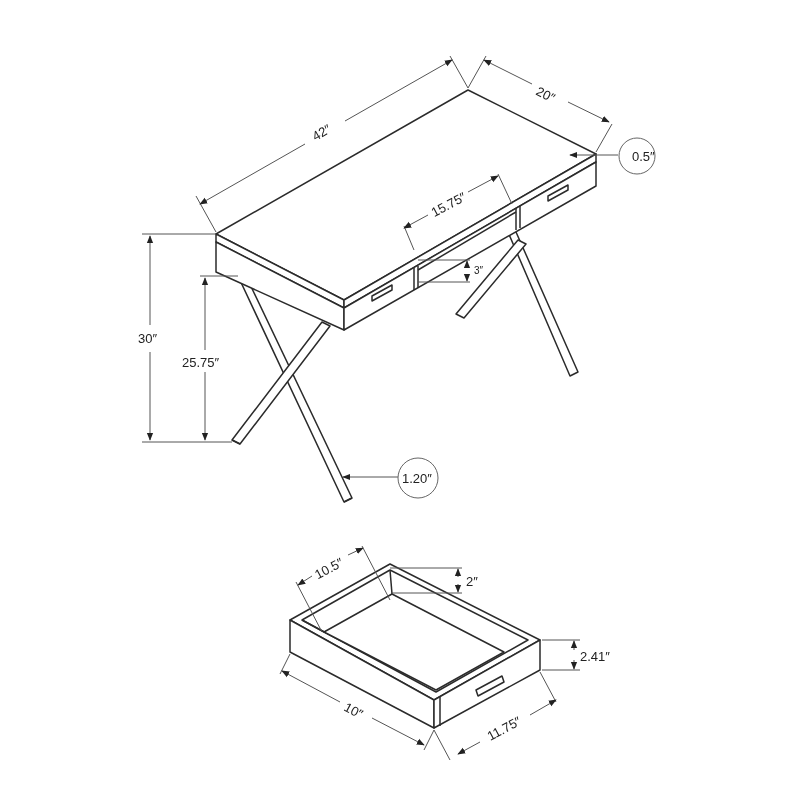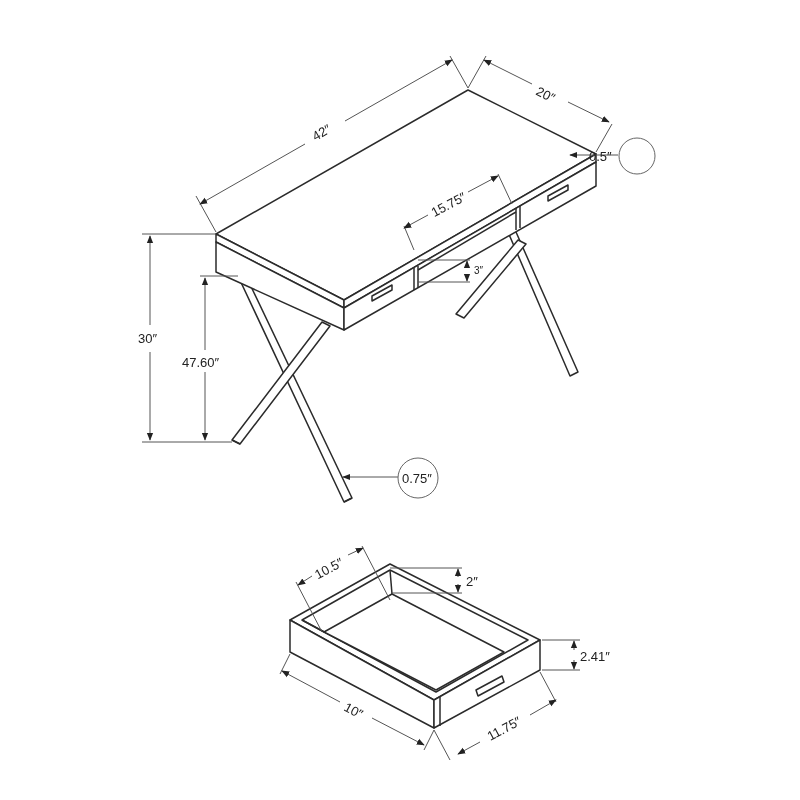--- a/index.html
+++ b/index.html
@@ -141,25 +141,25 @@
     <line class="dim" x1="458" y1="754" x2="480" y2="742" marker-start="url(#arr)"></line>
     <line class="dim" x1="530" y1="715" x2="556" y2="700" marker-end="url(#arr)"></line>
   </g>
 </svg>
 
 <style>
   .t { position: absolute; font-family: "Liberation Sans", sans-serif; font-size: 13px; color: #222; white-space: nowrap; line-height: 1; }
 </style>
 <div class="t" style="left:312px;top:126px;transform:rotate(-30deg);">42″</div>
 <div class="t" style="left:536px;top:88px;transform:rotate(27deg);">20″</div>
-<div class="t" style="left:589px;top:150px;text-align:center;">0.5″</div>
+<div class="t" style="left:632px;top:150px;text-align:center;">0.5″</div>
 <div class="t" style="left:430px;top:198px;transform:rotate(-28deg);">15.75″</div>
 <div class="t" style="left:474px;top:266px;font-size:10px;">3″</div>
 <div class="t" style="left:138px;top:332px;">30″</div>
-<div class="t" style="left:182px;top:356px;">47.60″</div>
-<div class="t" style="left:402px;top:472px;">0.75″</div>
+<div class="t" style="left:182px;top:356px;">25.75″</div>
+<div class="t" style="left:402px;top:472px;">1.20″</div>
 
 <div class="t" style="left:314px;top:562px;transform:rotate(-28deg);">10.5″</div>
 <div class="t" style="left:466px;top:575px;">2″</div>
 <div class="t" style="left:580px;top:650px;">2.41″</div>
 <div class="t" style="left:344px;top:704px;transform:rotate(28deg);">10″</div>
 <div class="t" style="left:486px;top:722px;transform:rotate(-28deg);">11.75″</div>
 </div>
 
 </body></html>

